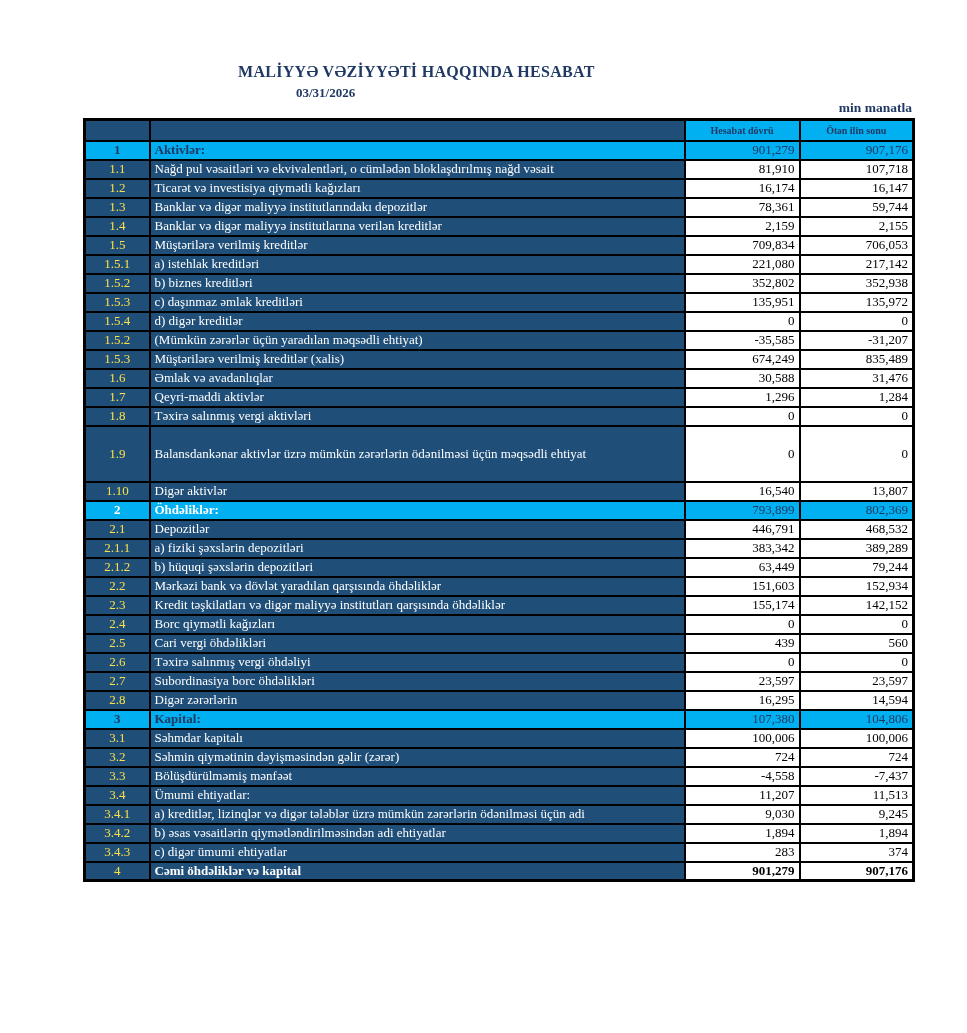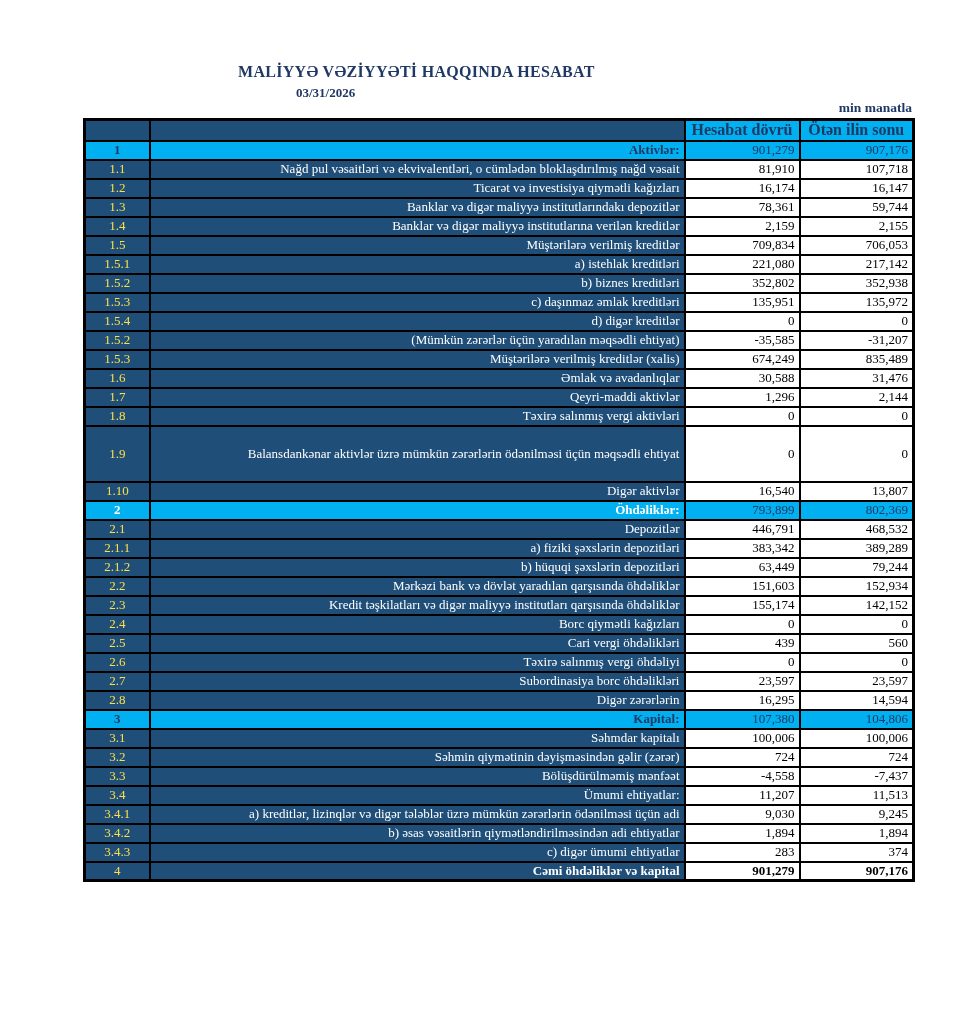--- a/index.html
+++ b/index.html
@@ -38,32 +38,32 @@
     border: 3px solid var(--border);
   }
   table.fin th, table.fin td {
     border: 2px solid var(--border);
     overflow: hidden;
     white-space: nowrap;
   }
   table.fin th {
     background: var(--cyan);
     color: var(--head-text);
-    font-size: 16px;
+    font-size: 10px;
     font-weight: bold;
     height: 21px;
     text-align: center;
     padding: 0 2px;
   }
   table.fin th.blank {
     background: var(--navy);
   }
   table.fin td { font-size: 13px; height: 19px; padding: 0 4px; vertical-align: middle; }
   td.num  { background: var(--navy); color: #fde047; font-weight: normal; text-align: center; }
-  td.desc { background: var(--navy); color: #ffffff; text-align: right; }
+  td.desc { background: var(--navy); color: #ffffff; text-align: left; }
   td.val  { background: #ffffff; color: #000000; text-align: right; }
   tr.section td.num, tr.section td.desc {
     background: var(--cyan); color: var(--head-text); font-weight: bold;
   }
   tr.section td.val {
     background: var(--cyan); color: var(--head-text); font-weight: normal;
   }
   tr.section.white-label td.num, tr.section.white-label td.desc { color: #ffffff; }
   tr.total td.desc { font-weight: bold; }
   tr.total td.val  { font-weight: bold; }
@@ -167,21 +167,21 @@
       <tr class="normal">
         <td class="num">1.6</td>
         <td class="desc">Əmlak və avadanlıqlar</td>
         <td class="val">30,588</td>
         <td class="val">31,476</td>
       </tr>
       <tr class="normal">
         <td class="num">1.7</td>
         <td class="desc">Qeyri-maddi aktivlər</td>
         <td class="val">1,296</td>
-        <td class="val">2,144</td>
+        <td class="val">1,284</td>
       </tr>
       <tr class="normal">
         <td class="num">1.8</td>
         <td class="desc">Təxirə salınmış vergi aktivləri</td>
         <td class="val">0</td>
         <td class="val">0</td>
       </tr>
       <tr class="tall">
         <td class="num">1.9</td>
         <td class="desc">Balansdankənar aktivlər üzrə mümkün zərərlərin ödənilməsi üçün məqsədli ehtiyat</td>

